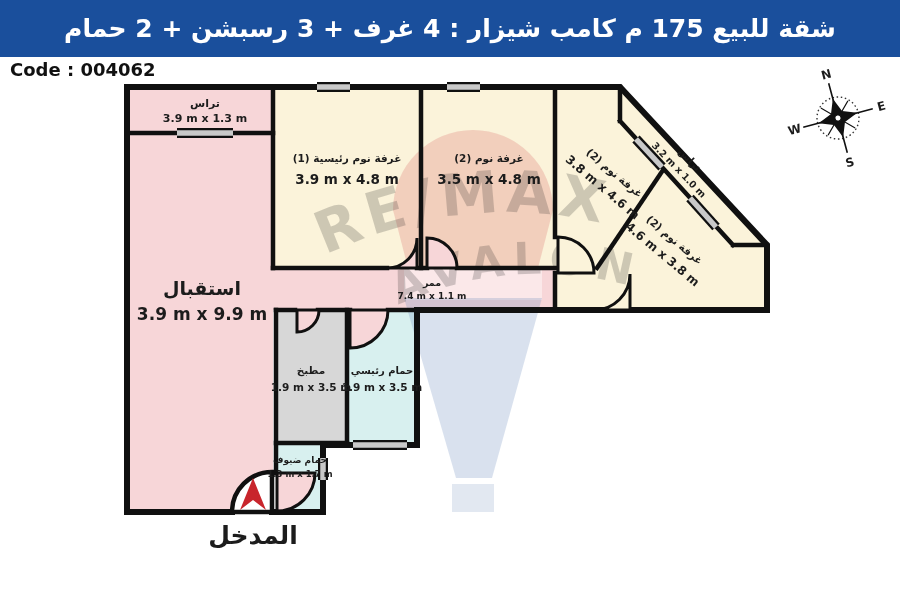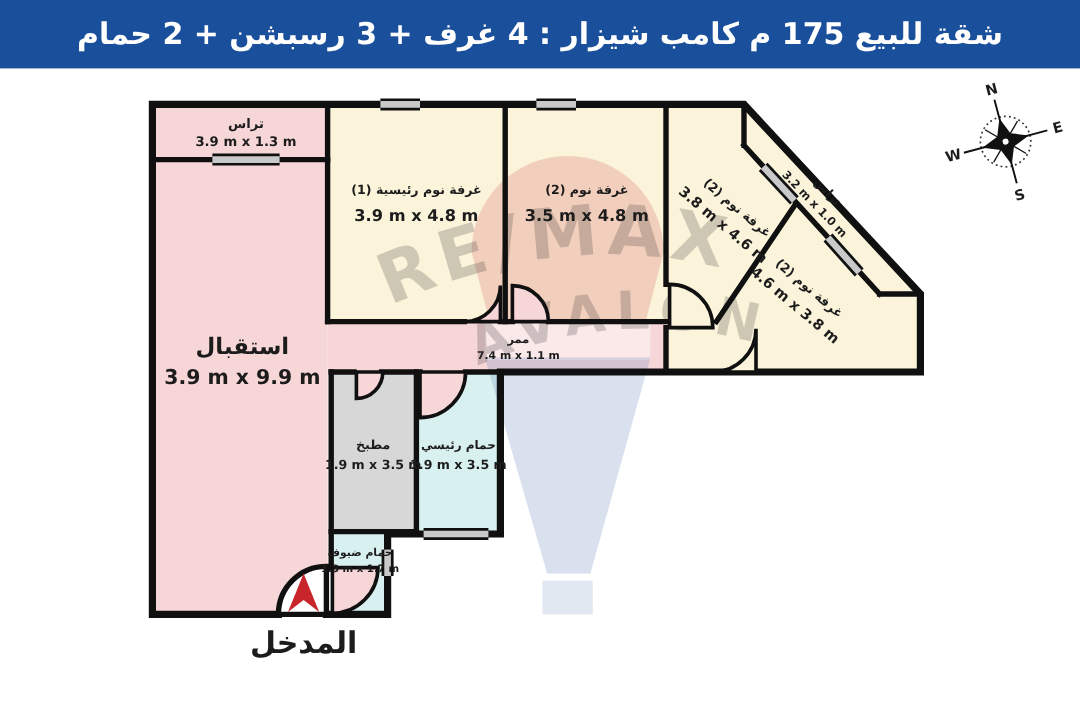--- a/index.html
+++ b/index.html
@@ -14,20 +14,21 @@
 </style>
 </head>
 <body>
 
 <div class="stage">
 
   <div class="banner" style="background: rgb(26, 79, 156);">
     <span class="banner-title" style="color: rgb(255, 255, 255);">شقة للبيع 175 م كامب شيزار :  4 غرف + 3 رسبشن + 2 حمام</span>
   </div>
 
+  <div class="code">Code : 004062</div>
 
   <svg class="plan" width="900" height="600" viewBox="0 0 900 600">
 
     <g>
       <rect x="127" y="87" width="146" height="425" fill="#f7d6d8"></rect>
       <rect x="273" y="268" width="282" height="42" fill="#f7d6d8"></rect>
       <rect x="273" y="87" width="148" height="181" fill="#fbf3da"></rect>
       <rect x="421" y="87" width="134" height="181" fill="#fbf3da"></rect>
       <polygon points="555,87 620,87 767,245 767,310 555,310" fill="#fbf3da"></polygon>
       <rect x="276" y="310" width="71" height="133" fill="#d7d7d7"></rect>

